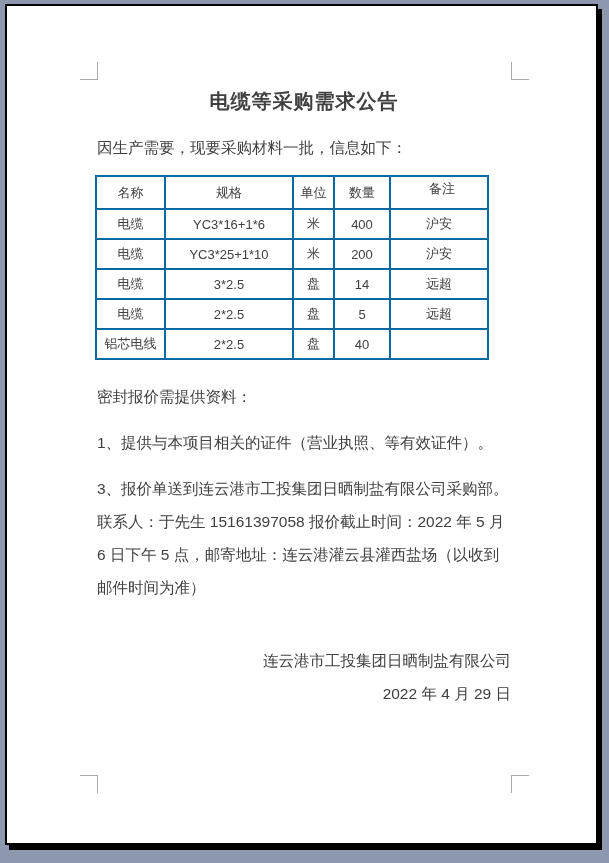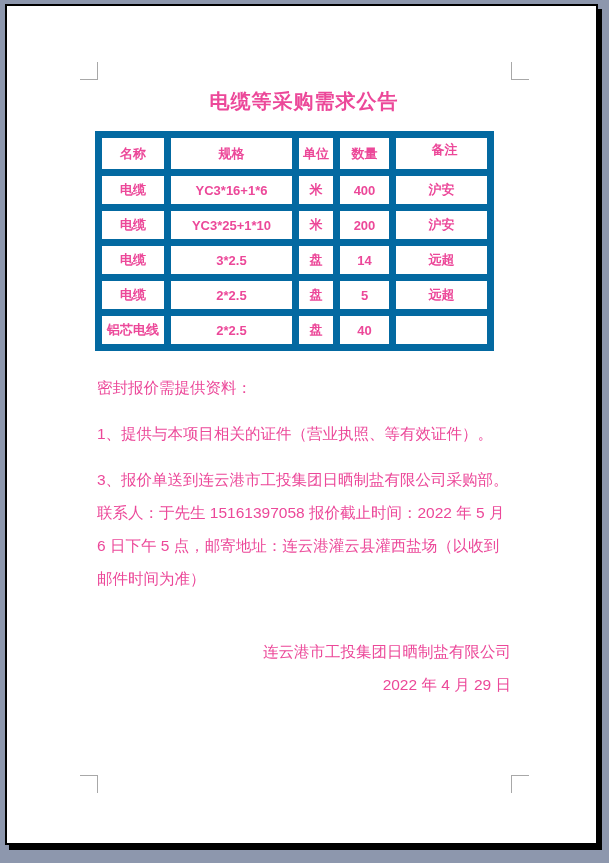--- a/index.html
+++ b/index.html
@@ -35,21 +35,21 @@
   .crop.tl { left: 73px;  top: 56px;  border-right: 1px solid #a8a8a8; border-bottom: 1px solid #a8a8a8; }
   .crop.tr { left: 504px; top: 56px;  border-left: 1px solid #a8a8a8;  border-bottom: 1px solid #a8a8a8; }
   .crop.bl { left: 73px;  top: 769px; border-right: 1px solid #a8a8a8; border-top: 1px solid #a8a8a8; }
   .crop.br { left: 504px; top: 769px; border-left: 1px solid #a8a8a8;  border-top: 1px solid #a8a8a8; }
 
   .content {
     position: absolute;
     left: 90px;
     top: 73px;
     width: 414px;
-    color: #ec4899;
+    color: #404040;
   }
   .doc-title {
     margin: 9px 0 0 0;
     font-size: 20px;
     line-height: 26px;
     font-weight: bold;
     text-align: center;
     letter-spacing: 1px;
   }
   .intro {
@@ -58,25 +58,25 @@
     line-height: 20px;
   }
   table.spec {
     margin: 17px 0 0 -2px;
     border-collapse: collapse;
     table-layout: fixed;
     width: 392px;
     font-size: 13px;
   }
   table.spec td, table.spec th {
-    border: 7px solid #0369a1;
+    border: 2px solid #0369a1;
     height: 28px;
     text-align: center;
     vertical-align: middle;
-    font-weight: bold;
+    font-weight: normal;
     padding: 0;
     overflow: hidden;
     white-space: nowrap;
   }
   table.spec th.remark-head {
     text-align: center;
     vertical-align: top;
     padding: 3px 0 0 6px;
   }
   .para {
@@ -102,20 +102,21 @@
 
     <div class="crop tl"></div>
     <div class="crop tr"></div>
     <div class="crop bl"></div>
     <div class="crop br"></div>
 
     <div class="content">
 
       <h1 class="doc-title">电缆等采购需求公告</h1>
 
+      <p class="intro">因生产需要，现要采购材料一批，信息如下：</p>
 
       <table class="spec">
         <colgroup>
           <col style="width:69px">
           <col style="width:128px">
           <col style="width:41px">
           <col style="width:56px">
           <col style="width:98px">
         </colgroup>
         <thead>

